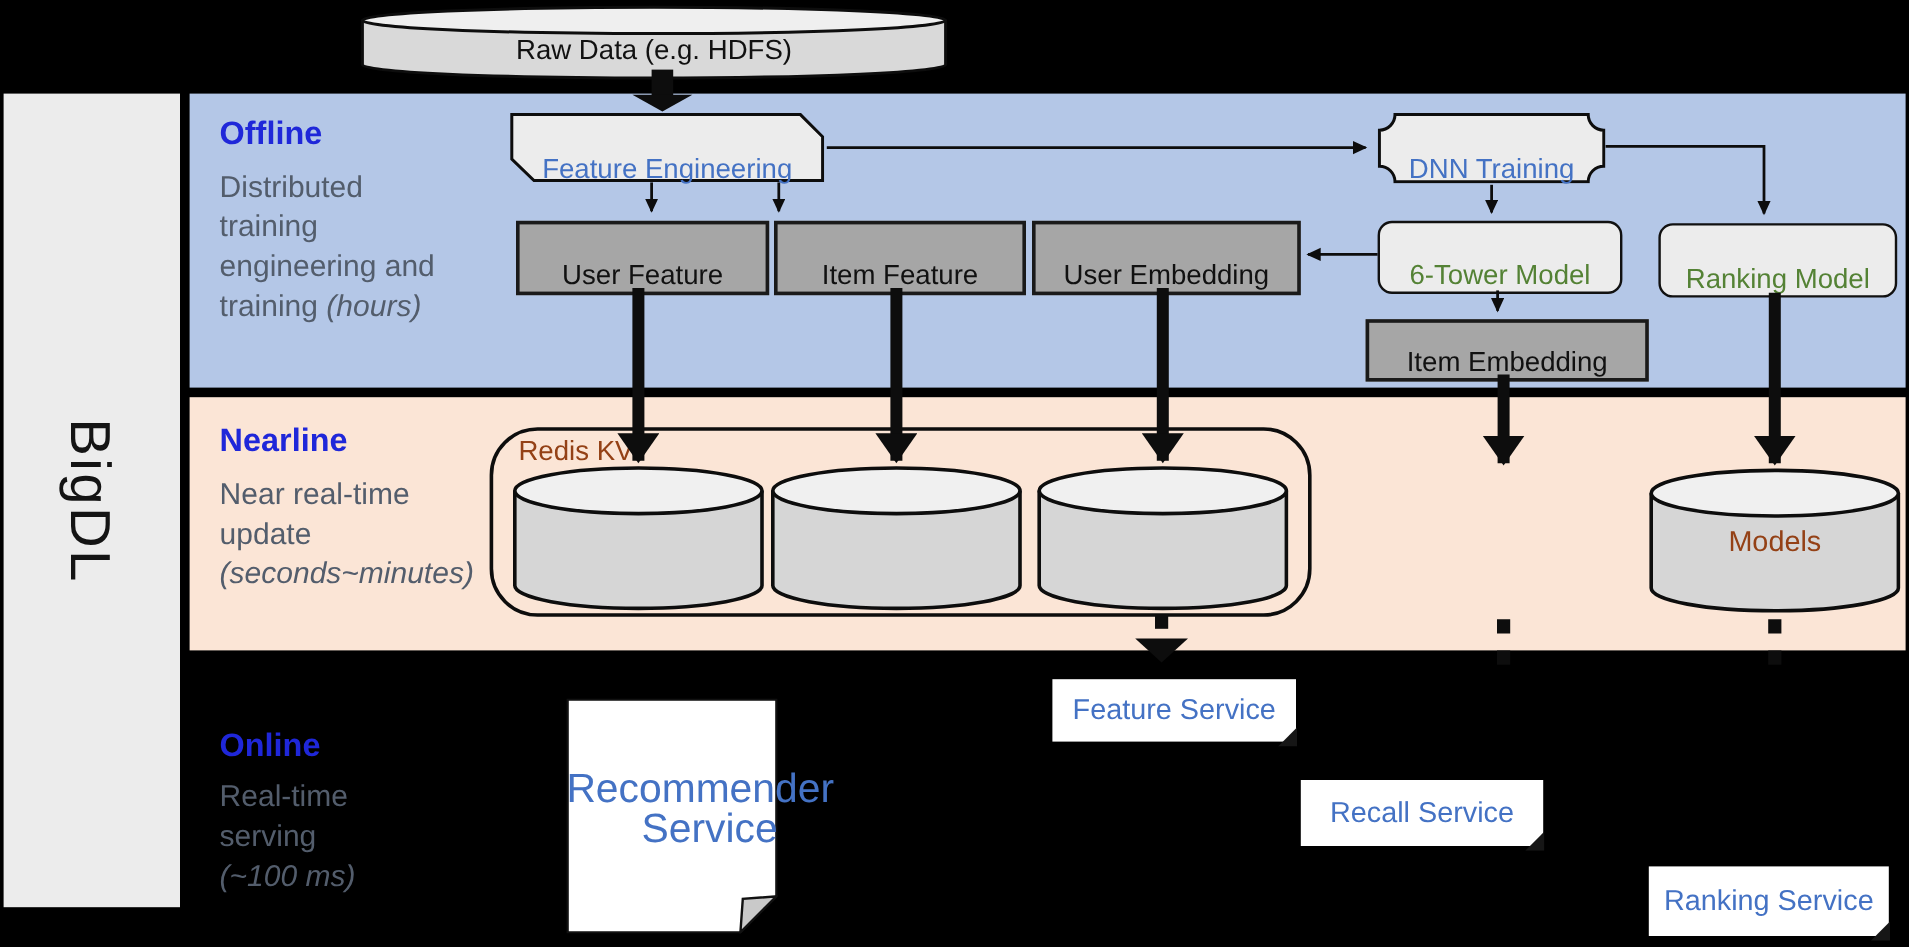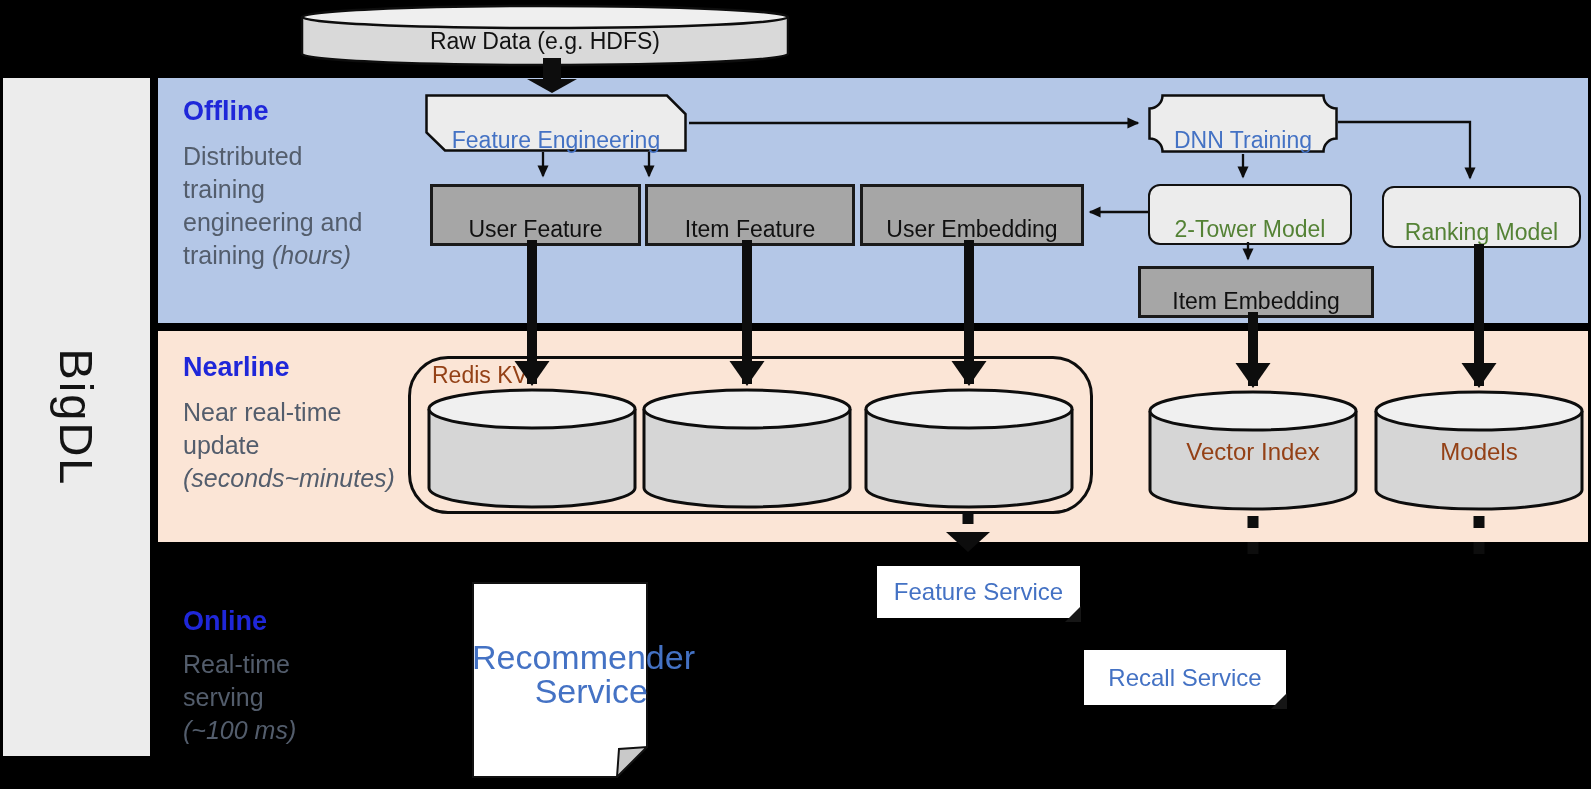--- a/index.html
+++ b/index.html
@@ -108,21 +108,21 @@
     <span>Item Feature</span>
   </div>
   <div class="abs node darkbox z3" style="left:860px;top:184px;width:218px;height:56px;">
     <span>User Embedding</span>
   </div>
   <div class="abs node darkbox z3" style="left:1138px;top:266px;width:230px;height:46px;">
     <span>Item Embedding</span>
   </div>
 
   <div class="abs node roundbox lbl-green z3" style="left:1148px;top:184px;width:200px;height:57px;">
-    <span>2-Tower Model</span>
+    <span>6-Tower Model</span>
   </div>
   <div class="abs node roundbox lbl-green z3" style="left:1382px;top:186px;width:195px;height:58px;">
     <span>Ranking Model</span>
   </div>
 
   <div class="abs redis-frame z2" style="left:408px;top:356px;width:679px;height:152px;"></div>
   <div class="abs redis-label z3" style="left:432px;top:362px;">Redis KV</div>
 
   <div class="shape-node z3" style="left:427px;top:388px;width:210px;height:122px;">
     <svg width="210" height="122" viewBox="0 0 210 122">
@@ -136,27 +136,20 @@
       <ellipse cx="105" cy="21" rx="103" ry="19" fill="#F0F0F0" stroke="#0d0d0d" stroke-width="3"></ellipse>
     </svg>
   </div>
   <div class="shape-node z3" style="left:864px;top:388px;width:210px;height:122px;">
     <svg width="210" height="122" viewBox="0 0 210 122">
       <path d="M2,21 L2,100 A103,19 0 0 0 208,100 L208,21" fill="#D6D6D6" stroke="#0d0d0d" stroke-width="3"></path>
       <ellipse cx="105" cy="21" rx="103" ry="19" fill="#F0F0F0" stroke="#0d0d0d" stroke-width="3"></ellipse>
     </svg>
   </div>
 
-  <div class="shape-node z3" style="left:1148px;top:390px;width:210px;height:122px;">
-    <svg width="210" height="122" viewBox="0 0 210 122">
-      <path d="M2,21 L2,100 A103,19 0 0 0 208,100 L208,21" fill="#D6D6D6" stroke="#0d0d0d" stroke-width="3"></path>
-      <ellipse cx="105" cy="21" rx="103" ry="19" fill="#F0F0F0" stroke="#0d0d0d" stroke-width="3"></ellipse>
-    </svg>
-    <div class="cap cyl-cap lbl-brown">Vector Index</div>
-  </div>
   <div class="shape-node z3" style="left:1374px;top:390px;width:210px;height:122px;">
     <svg width="210" height="122" viewBox="0 0 210 122">
       <path d="M2,21 L2,100 A103,19 0 0 0 208,100 L208,21" fill="#D6D6D6" stroke="#0d0d0d" stroke-width="3"></path>
       <ellipse cx="105" cy="21" rx="103" ry="19" fill="#F0F0F0" stroke="#0d0d0d" stroke-width="3"></ellipse>
     </svg>
     <div class="cap cyl-cap lbl-brown">Models</div>
   </div>
 
   <div class="shape-node z3" style="left:472px;top:582px;width:176px;height:196px;">
     <svg width="176" height="196" viewBox="0 0 176 196">
@@ -167,20 +160,26 @@
   </div>
 
   <div class="abs service z3" style="left:877px;top:566px;width:203px;height:52px;">
     <span>Feature Service</span>
     <svg class="fold" width="16" height="16">
         <polygon points="0,16 16,0 16,16" fill="#161616"></polygon>
       </svg>
   </div>
   <div class="abs service z3" style="left:1084px;top:650px;width:202px;height:55px;">
     <span>Recall Service</span>
+    <svg class="fold" width="16" height="16">
+        <polygon points="0,16 16,0 16,16" fill="#161616"></polygon>
+      </svg>
+  </div>
+  <div class="abs service z3" style="left:1374px;top:722px;width:200px;height:58px;">
+    <span>Ranking Service</span>
     <svg class="fold" width="16" height="16">
         <polygon points="0,16 16,0 16,16" fill="#161616"></polygon>
       </svg>
   </div>
 
   <svg class="abs overlay" width="1591" height="789" viewBox="0 0 1591 789">
     <defs>
       <marker id="mA" markerUnits="strokeWidth" markerWidth="5.5" markerHeight="5" refX="4.6" refY="2.4" orient="auto">
         <path d="M0,0 L5.2,2.4 L0,4.8 Z" fill="#0d0d0d"></path>
       </marker>

